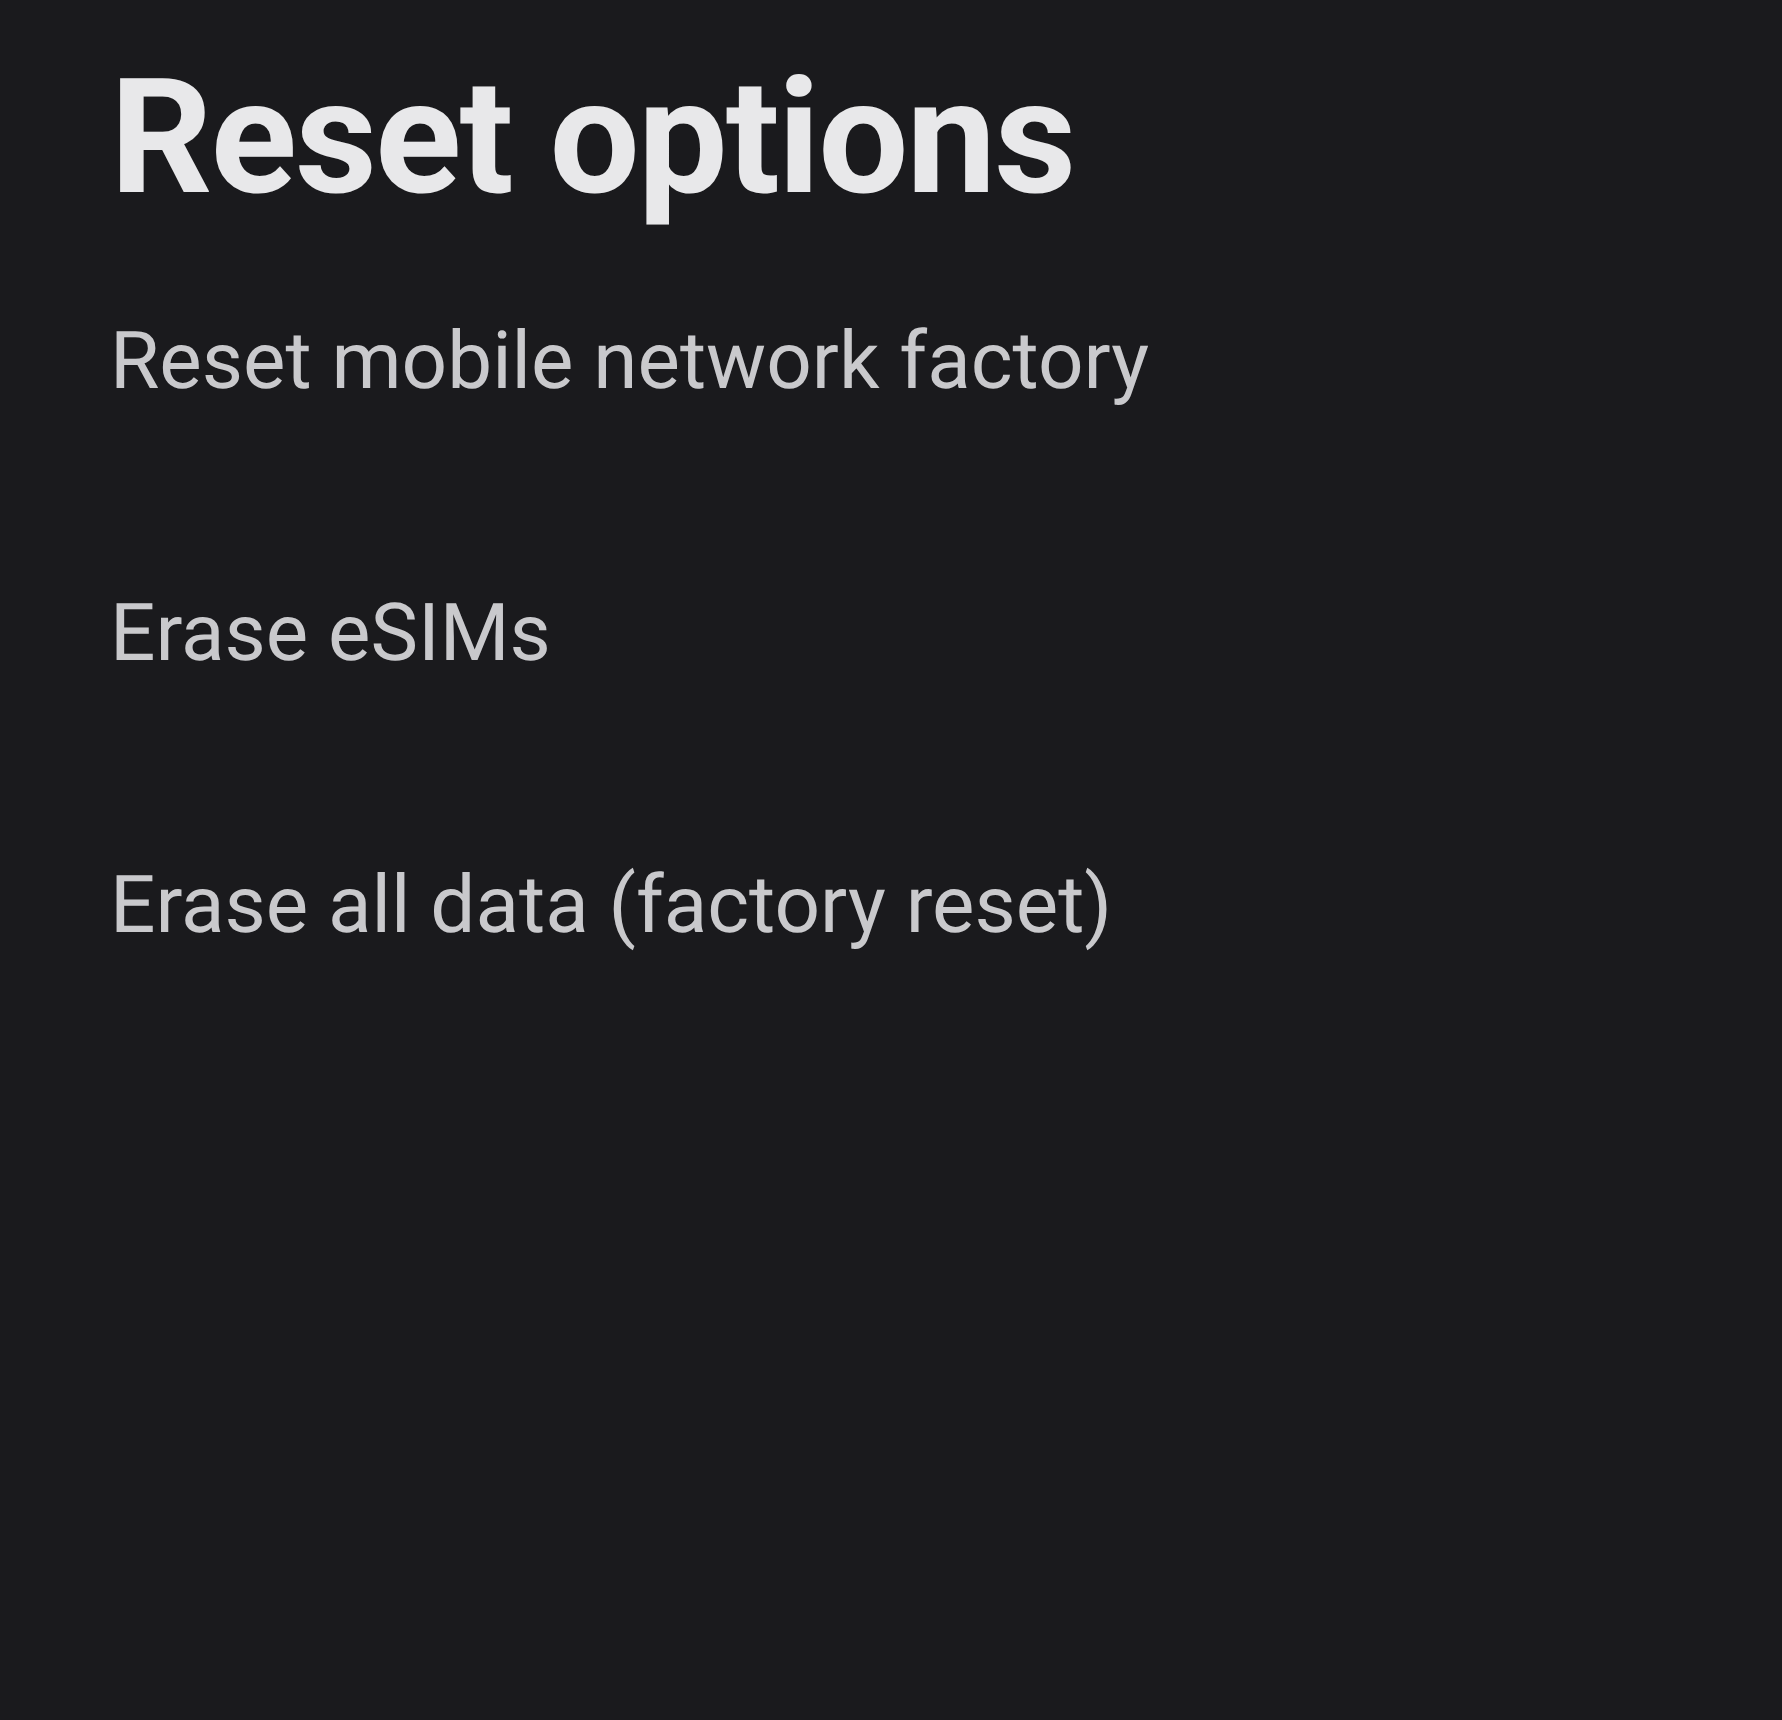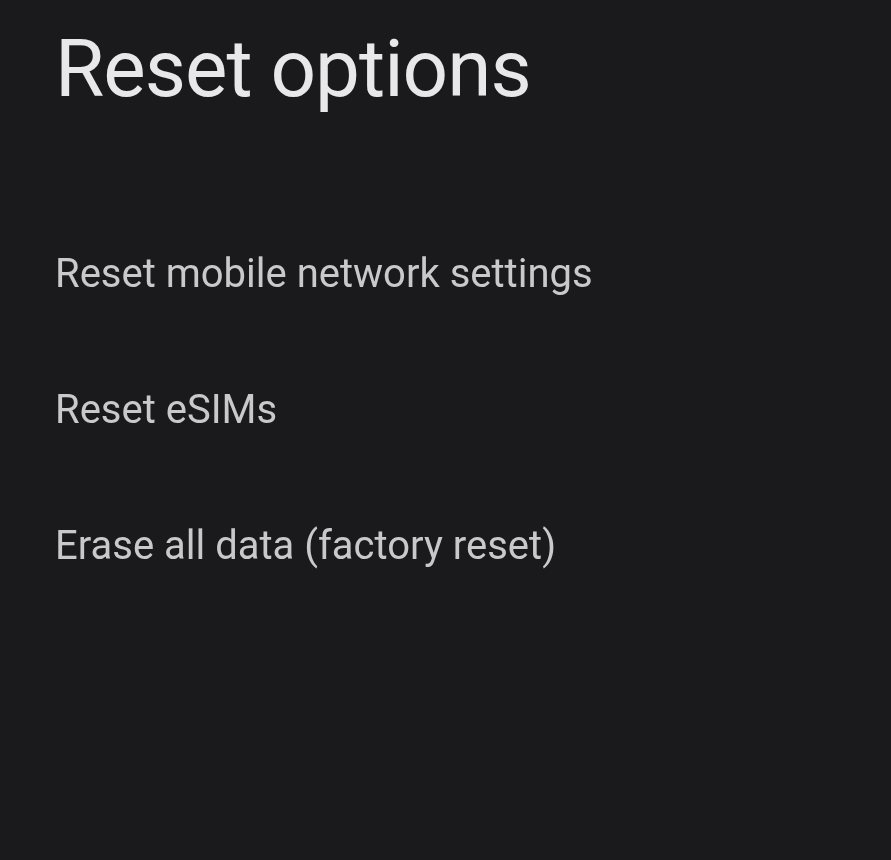--- a/index.html
+++ b/index.html
@@ -11,24 +11,23 @@
       width: 891px;
       height: 860px;
       background-color: #1a1a1d;
       font-family: 'Roboto', 'Segoe UI', -apple-system, sans-serif;
       padding-left: 55px;
       padding-top: 25px;
       overflow: hidden;
     }
     .page-title {
       font-size: 80px;
-      font-weight: 400;
+      font-weight: 700;
       color: #e8e8ea;
       letter-spacing: -1px;
-      margin-bottom: 93px;
       line-height: 1.1;
     }
     .menu-list {
       display: flex;
       flex-direction: column;
     }
     .menu-item {
       font-size: 40px;
       font-weight: 400;
       color: #c9c9cc;
@@ -37,16 +36,16 @@
       line-height: 1.2;
       letter-spacing: 0px;
     }
   </style>
 </head>
 <body>
 
 <h1 class="page-title">Reset options</h1>
 
 <div class="menu-list">
-  <div class="menu-item">Reset mobile network settings</div>
-  <div class="menu-item">Reset eSIMs</div>
+  <div class="menu-item">Reset mobile network factory</div>
+  <div class="menu-item">Erase eSIMs</div>
   <div class="menu-item">Erase all data (factory reset)</div>
 </div>
 
 </body></html>

